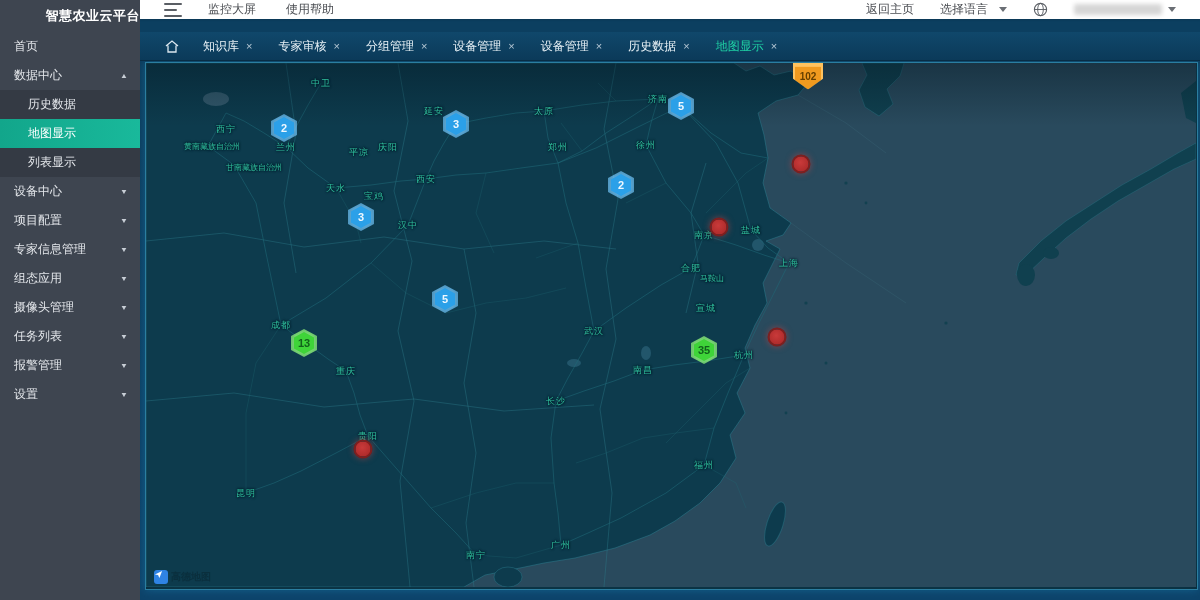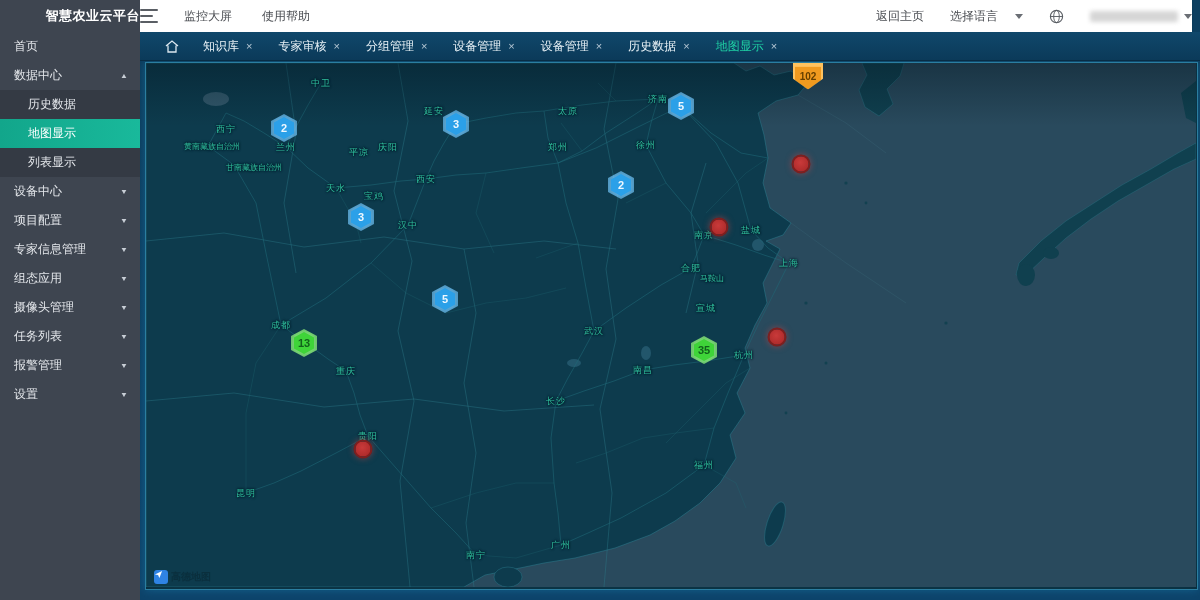--- a/index.html
+++ b/index.html
@@ -7,28 +7,28 @@
 
   
   .sidebar{position:absolute;left:0;top:0;width:140px;height:600px;background:#3e4550;z-index:30;}
   .logo{height:32px;line-height:32px;text-align:right;color:#fff;font-size:13px;font-weight:bold;letter-spacing:.5px;}
   .menu-item{height:29px;display:flex;align-items:center;justify-content:space-between;padding:0 12px 0 14px;font-size:12px;color:#e4e7eb;cursor:pointer;}
   .menu-item.sub{padding-left:28px;background:#343a44;}
   .menu-item.active{background:linear-gradient(90deg,#12a68b,#19b99b);color:#fff;}
   .chev{font-size:8px;color:#c8ced6;transform:scaleY(.85);}
 
   
-  .topbar{position:absolute;left:140px;top:0;right:8px;height:32px;background:#fff;display:flex;align-items:center;padding:0 0;font-size:12px;color:#4a4d52;z-index:20;box-shadow:0 1px 2px rgba(0,0,0,.12);}
+  .topbar{position:absolute;left:140px;top:0;right:0;height:19px;background:#fff;display:flex;align-items:center;padding:0 24px;font-size:12px;color:#4a4d52;z-index:20;box-shadow:0 1px 2px rgba(0,0,0,.12);}
   .collapse-btn{width:18px;height:14px;display:flex;flex-direction:column;justify-content:space-between;cursor:pointer;margin-right:26px;}
   .collapse-btn i{display:block;height:2px;background:#5a5e64;border-radius:1px;}
   .collapse-btn i:nth-child(2){width:70%;}
   .tb-item{margin-right:30px;cursor:pointer;}
   .tb-spacer{flex:1;}
   .tb-right{display:flex;align-items:center;gap:26px;}
-  .lang{display:flex;align-items:center;gap:17px;cursor:pointer;}
+  .lang{display:flex;align-items:center;gap:11px;cursor:pointer;}
   .caret{width:0;height:0;border-left:4px solid transparent;border-right:4px solid transparent;border-top:5px solid #6a6e74;}
   .globe{width:15px;height:15px;cursor:pointer;}
   .userbox{display:flex;align-items:center;gap:6px;cursor:pointer;}
   .user-blur{width:88px;height:11px;border-radius:2px;background:#d6d6d6;filter:blur(2px);}
 
   
   .tabbar{position:absolute;left:140px;top:32px;right:0;height:28px;background:linear-gradient(180deg,#10486b,#0b3a59);display:flex;align-items:center;padding-left:14px;z-index:20;border-bottom:1px solid #082c44;}
   .home-btn{width:36px;display:flex;justify-content:center;align-items:center;cursor:pointer;}
   .tab{display:flex;align-items:center;gap:7px;padding:0 13px;height:28px;font-size:12px;color:#e9f2f7;cursor:pointer;}
   .tab .close{font-size:11px;color:#b7c9d6;}
@@ -293,21 +293,21 @@
           <span class="map-label" style="left: 140px; top: 84px;">兰州</span>
           <span class="map-label small" style="left: 66px; top: 83px;">黄南藏族自治州</span>
           <span class="map-label small" style="left: 108px; top: 104px;">甘南藏族自治州</span>
           <span class="map-label" style="left: 190px; top: 125px;">天水</span>
           <span class="map-label" style="left: 213px; top: 89px;">平凉</span>
           <span class="map-label" style="left: 242px; top: 84px;">庆阳</span>
           <span class="map-label" style="left: 288px; top: 48px;">延安</span>
           <span class="map-label" style="left: 280px; top: 116px;">西安</span>
           <span class="map-label" style="left: 228px; top: 133px;">宝鸡</span>
           <span class="map-label" style="left: 262px; top: 162px;">汉中</span>
-          <span class="map-label" style="left: 398px; top: 48px; margin-left: 24px;">太原</span>
+          <span class="map-label" style="left: 398px; top: 48px;">太原</span>
           <span class="map-label" style="left: 412px; top: 84px; text-align: center;">郑州</span>
           <span class="map-label" style="left: 512px; top: 36px;">济南</span>
           <span class="map-label" style="left: 500px; top: 82px;">徐州</span>
           <span class="map-label" style="left: 558px; top: 172px;">南京</span>
           <span class="map-label" style="left: 605px; top: 167px;">盐城</span>
           <span class="map-label small" style="left: 566px; top: 215px;">马鞍山</span>
           <span class="map-label" style="left: 560px; top: 245px;">宣城</span>
           <span class="map-label" style="left: 643px; top: 200px;">上海</span>
           <span class="map-label" style="left: 598px; top: 292px;">杭州</span>
           <span class="map-label" style="left: 545px; top: 205px;">合肥</span>

